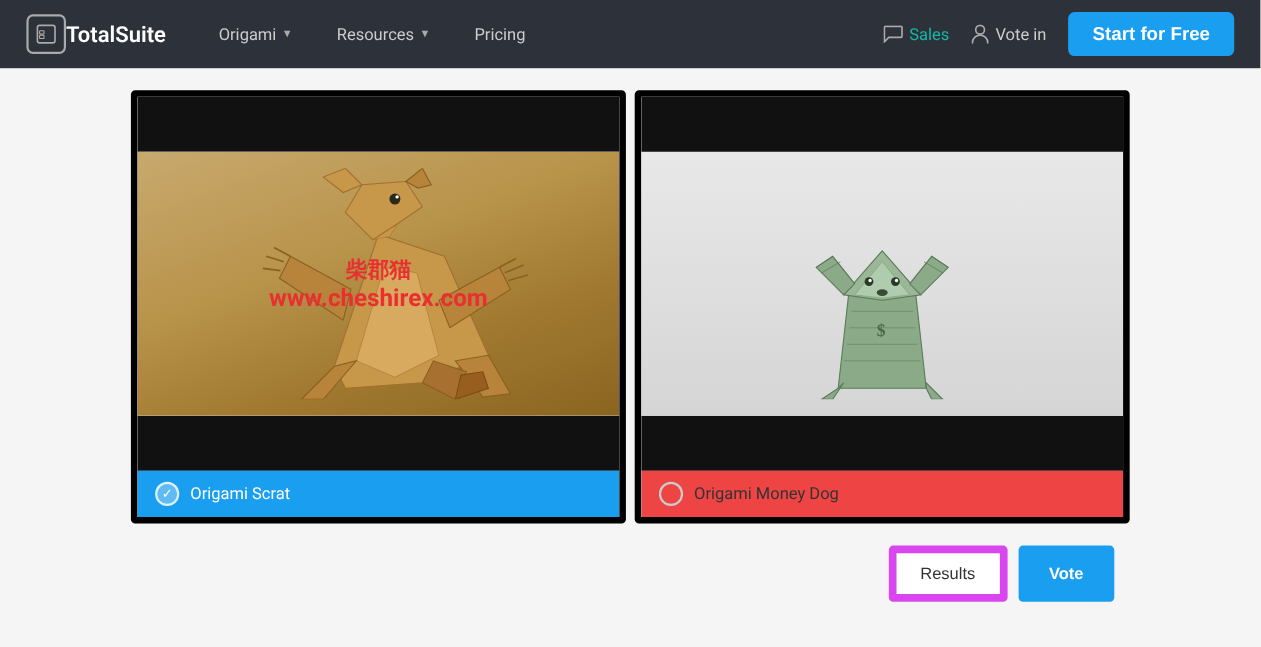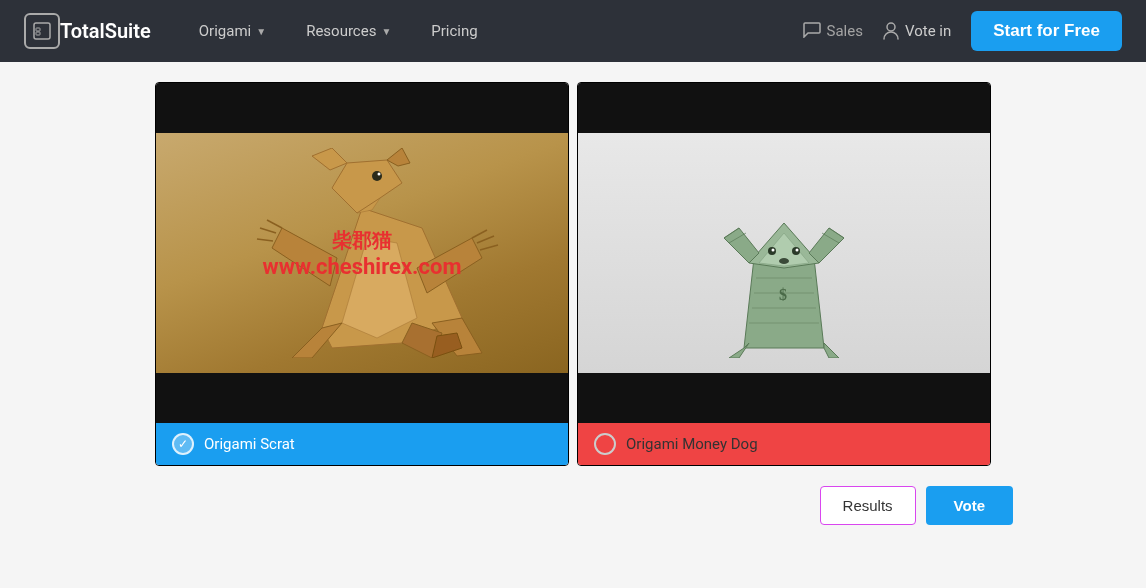--- a/index.html
+++ b/index.html
@@ -57,22 +57,23 @@
       font-size: 10px;
       color: #aaa;
     }
     .nav-right {
       display: flex;
       align-items: center;
       gap: 20px;
     }
     .nav-sales {
       display: flex;
+      align-items: center;
       gap: 6px;
-      color: #a3a3a3;
+      color: #14b8a6;
       font-size: 15px;
       cursor: pointer;
     }
     .nav-signin {
       display: flex;
       align-items: center;
       gap: 6px;
       color: #cccccc;
       font-size: 15px;
       cursor: pointer;
@@ -96,24 +97,24 @@
     }
 
     
     .poll-row {
       display: flex;
       gap: 8px;
       justify-content: center;
       padding: 0 20px;
     }
     .poll-card {
-      width: 414px;
+      width: 450px;
       border-radius: 4px;
       overflow: hidden;
-      border: 1px solid #000000;
+      border: 6px solid #000000;
       background: #fff;
     }
     .card-video-area {
       background: #111;
       height: 50px;
     }
     .card-image-container {
       position: relative;
       width: 100%;
       height: 240px;
@@ -213,21 +214,21 @@
       display: flex;
       justify-content: flex-end;
       gap: 10px;
       padding: 20px 20px 0 20px;
       max-width: 920px;
       margin: 0 auto;
     }
     .btn-results {
       background: #ffffff;
       color: #333;
-      border: 1px solid #d946ef;
+      border: 7px solid #d946ef;
       padding: 10px 22px;
       border-radius: 4px;
       font-size: 15px;
       cursor: pointer;
     }
     .btn-vote {
       background: #1a9ef0;
       color: #ffffff;
       border: none;
       padding: 10px 28px;

